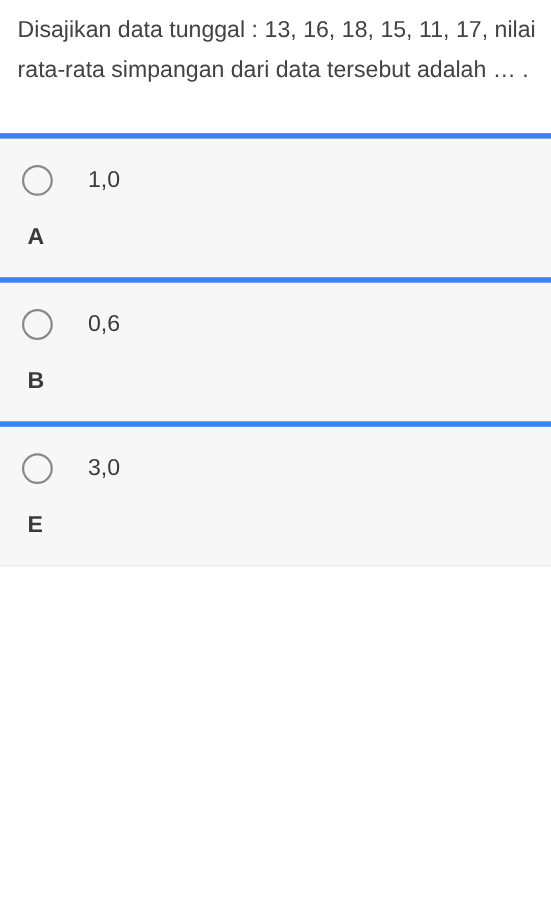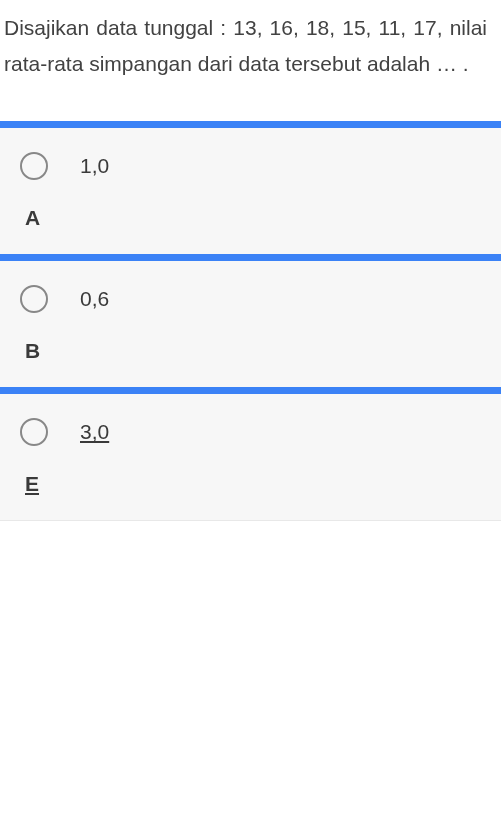--- a/index.html
+++ b/index.html
@@ -7,40 +7,39 @@
       padding: 0;
       box-sizing: border-box;
     }
     body {
       font-family: -apple-system, BlinkMacSystemFont, 'Segoe UI', Arial, sans-serif;
       background: #ffffff;
       width: 501px;
       color: #3a3a3a;
     }
     .question-text {
-      padding: 10px 14px 40px 4px;
+      padding: 10px 14px 40px 16px;
       font-size: 21px;
       line-height: 1.7;
       text-align: justify;
       color: #424242;
     }
     .options-container {
       width: 100%;
     }
     .option-row {
       background: #f7f7f7;
-      border-top: 7px solid #3b82f6;
+      border-top: 5px solid #3b82f6;
       padding: 24px 20px 24px 20px;
       display: flex;
       flex-direction: column;
       gap: 26px;
     }
     .option-row:last-child {
       border-bottom: 1px solid #e8e8e8;
-      text-decoration: underline;
     }
     .option-top {
       display: flex;
       align-items: center;
       gap: 32px;
     }
     .radio-circle {
       width: 28px;
       height: 28px;
       border: 2px solid #888;

